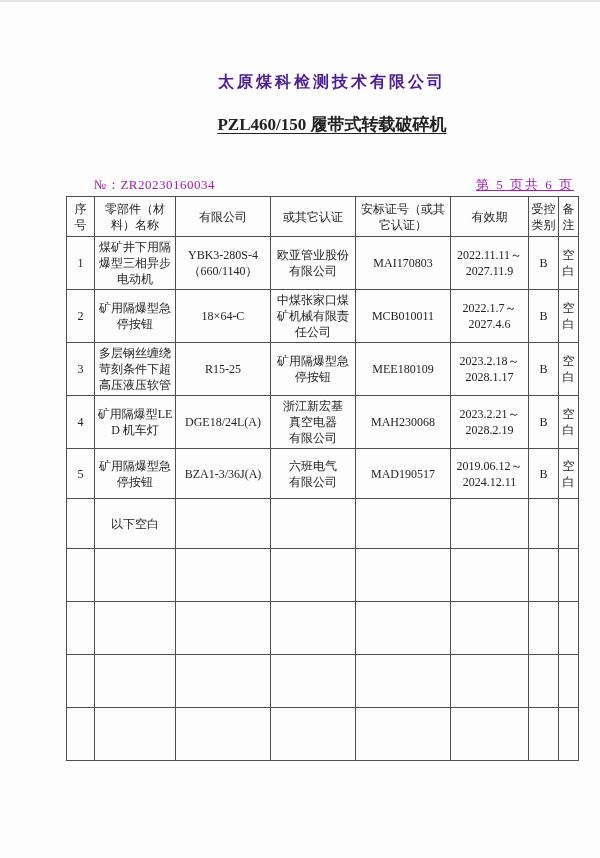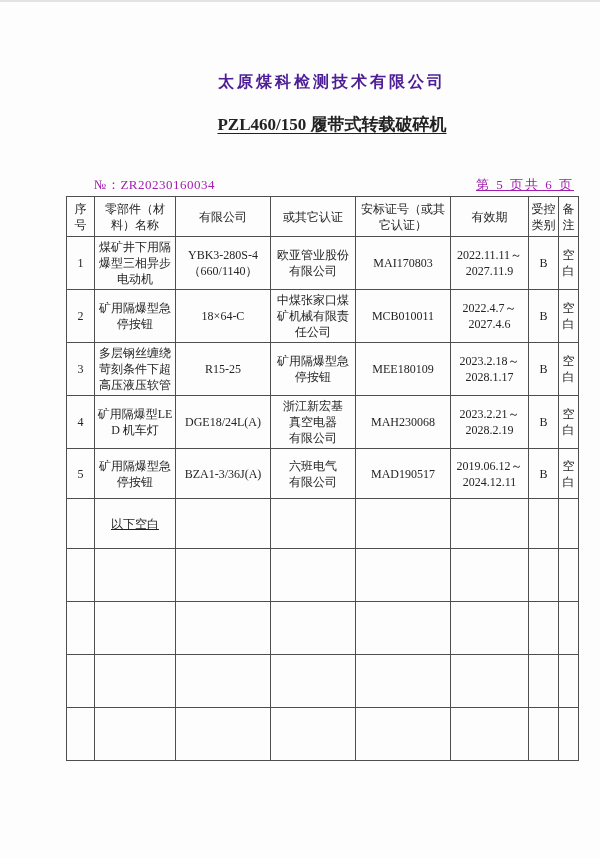--- a/index.html
+++ b/index.html
@@ -73,21 +73,21 @@
     vertical-align:middle;
     padding:2px 1px;
     line-height:16px;
     color:#242424;
     white-space:pre-line;
     word-break:break-all;
     overflow:hidden;
   }
   table.parts thead tr { height:40px; }
   table.parts tbody tr.data-row { height:50px; }
-  table.parts tbody tr.blank-note-row { height:50px;text-decoration:underline; }
+  table.parts tbody tr.blank-note-row { height:50px; }
   table.parts tbody tr.empty-row { height:53px; }
   .col-no     { width:28px; }
   .col-name   { width:81px; }
   .col-model  { width:95px; }
   .col-manuf  { width:85px; }
   .col-cert   { width:95px; }
   .col-valid  { width:78px; }
   .col-cat    { width:30px; }
   .col-remark { width:20px; }
   td.name-cell { padding:2px 3px; }
@@ -145,21 +145,21 @@
 2027.11.9</td>
             <td>B</td>
             <td>空白</td>
           </tr>
           <tr class="data-row">
             <td>2</td>
             <td class="name-cell">矿用隔爆型急停按钮</td>
             <td>18×64-C</td>
             <td>中煤张家口煤矿机械有限责任公司</td>
             <td>MCB010011</td>
-            <td>2022.4.7～
+            <td>2022.1.7～
 2027.4.6</td>
             <td>B</td>
             <td>空白</td>
           </tr>
           <tr class="data-row">
             <td>3</td>
             <td class="name-cell">多层钢丝缠绕苛刻条件下超高压液压软管</td>
             <td>R15-25</td>
             <td>矿用隔爆型急停按钮</td>
             <td>MEE180109</td>

